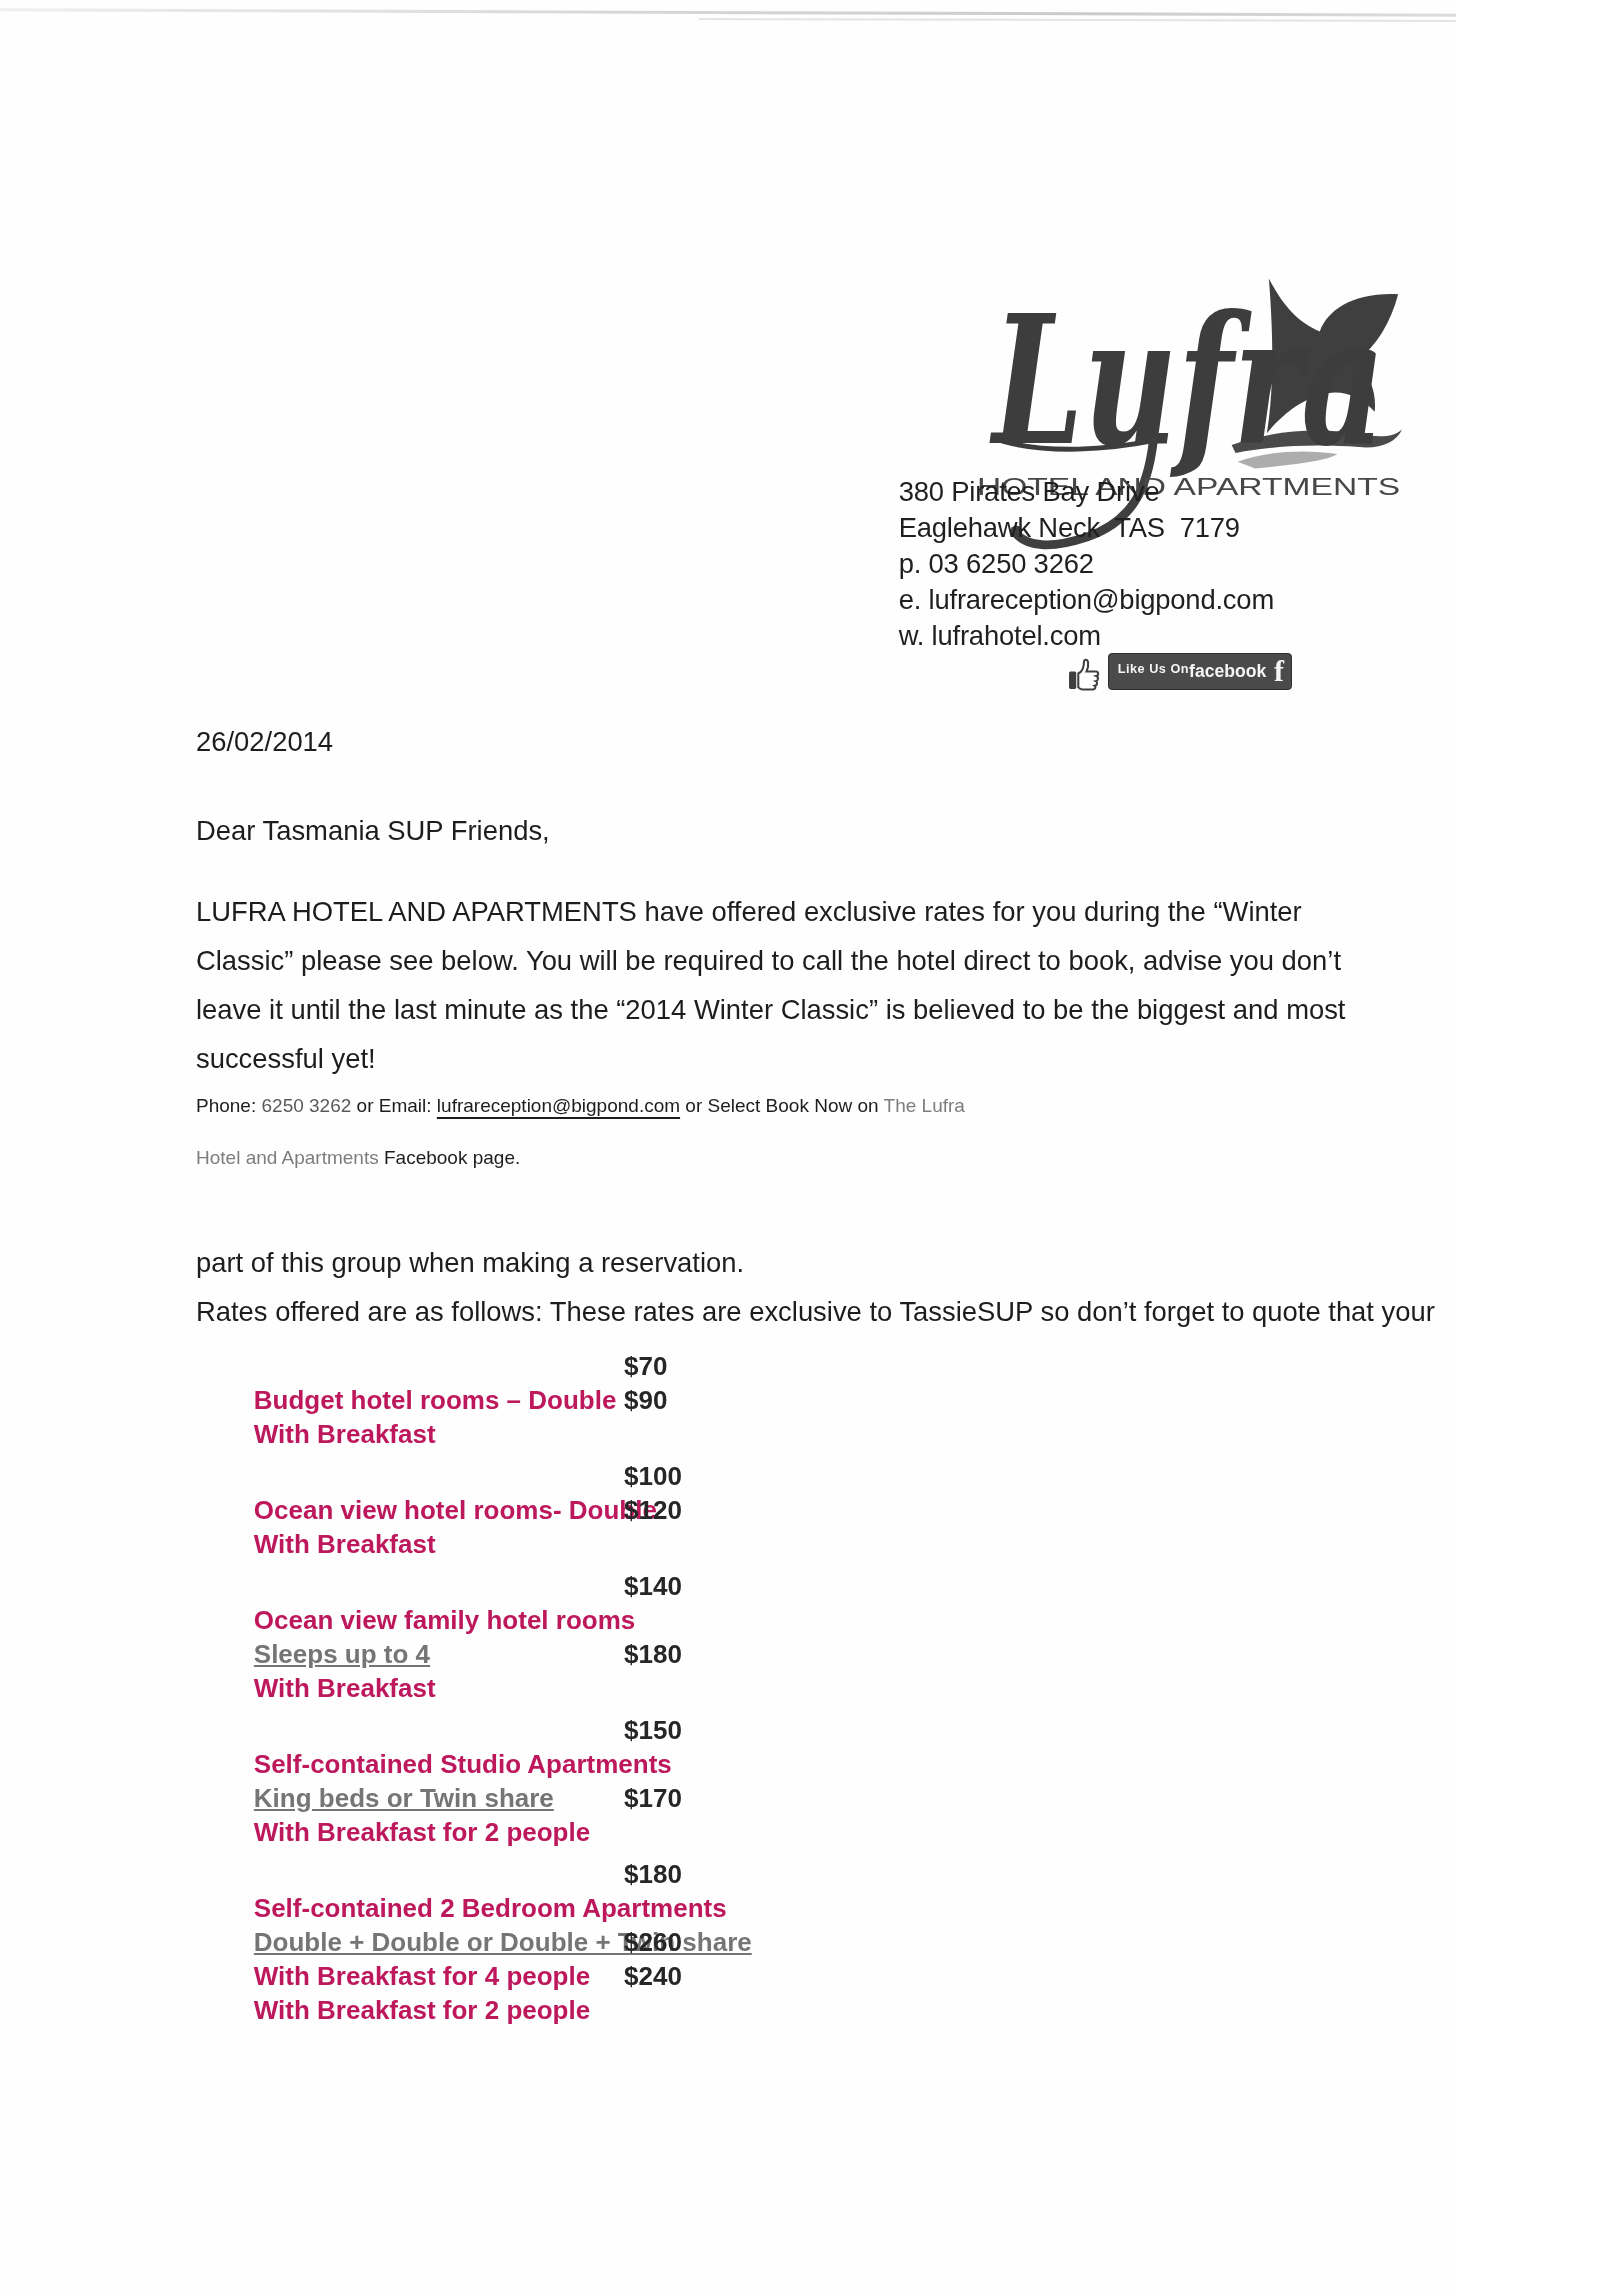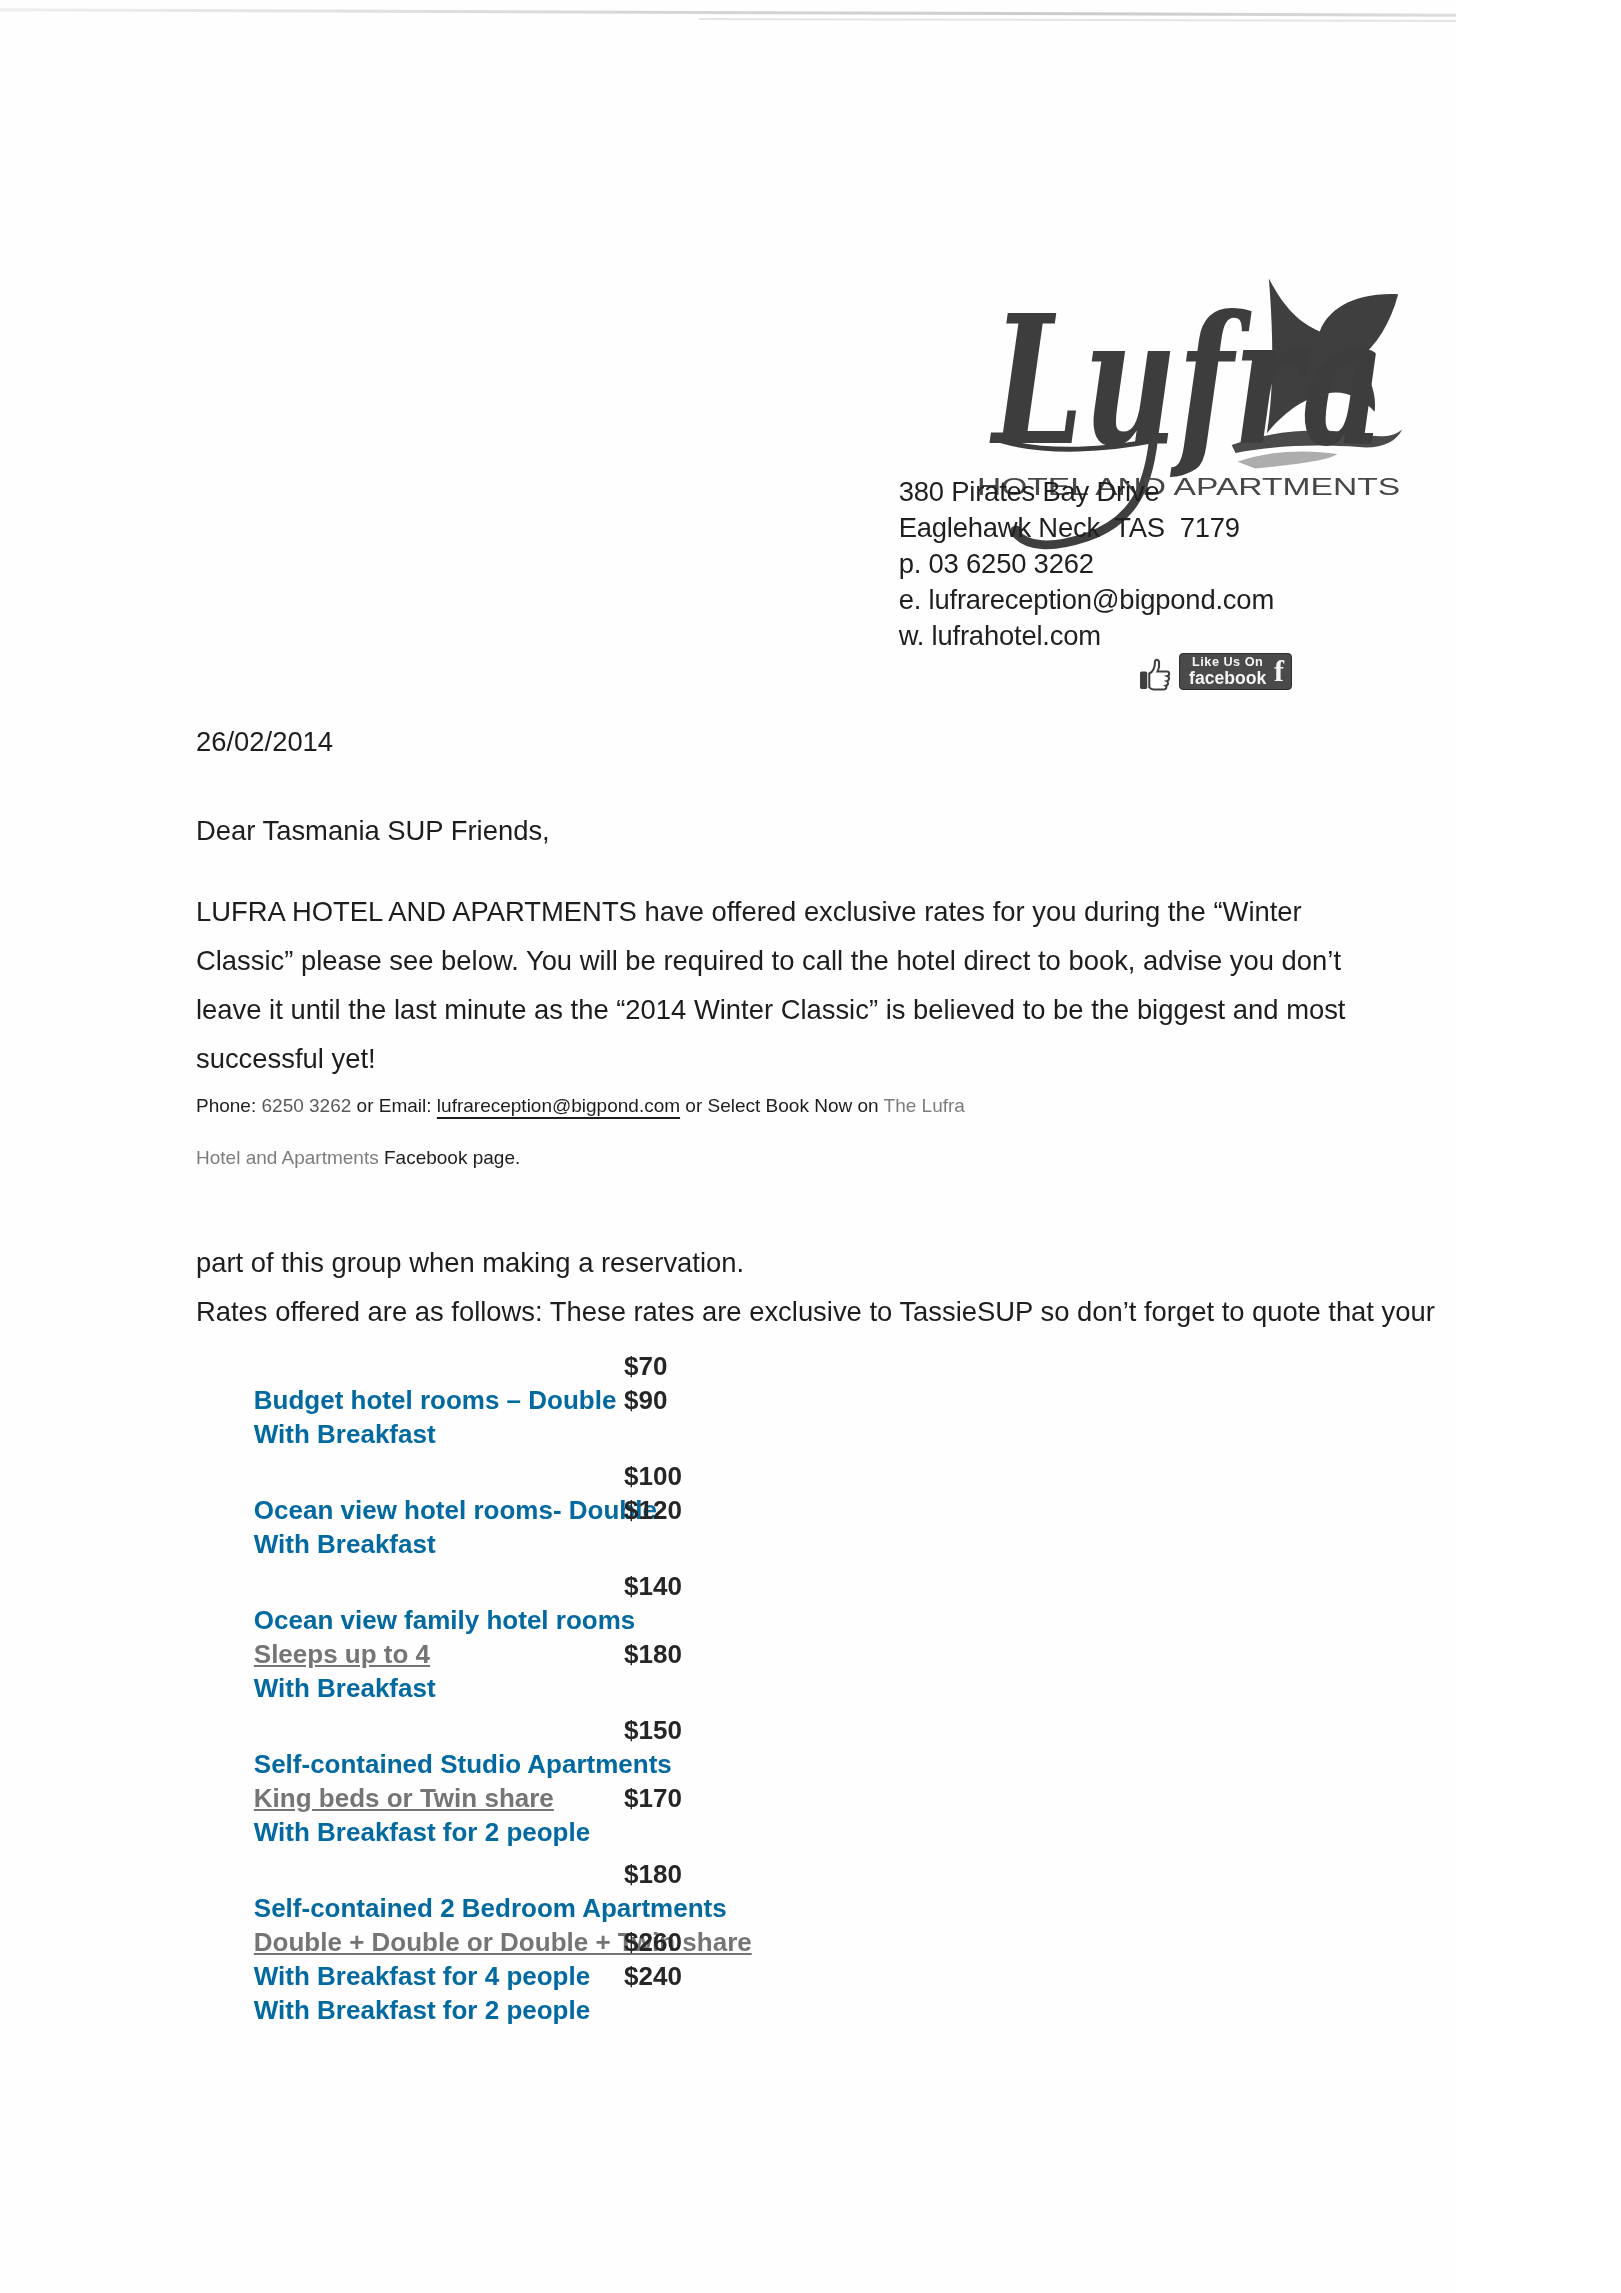--- a/index.html
+++ b/index.html
@@ -36,42 +36,42 @@
     position:absolute; top:653px; right:164px;
     display:flex; align-items:center; gap:4.9px;
   }
   .thumb-wrap { width:35px; height:35px; position:relative; top:2.9px; }
   .fb-box {
     display:flex; align-items:center;
     background:#4a4a4a; border:1px solid #2e2e2e; border-radius:3.9px;
     height:37px; padding:0 6.9px 0 8.8px; box-sizing:border-box;
     color:#f5f5f5;
   }
-  .fb-text { display:flex; flex-direction:column; justify-content:center; margin-right:7.8px;text-align:center; }
+  .fb-text { display:flex; flex-direction:row; justify-content:center; margin-right:7.8px; }
   .fb-line1 { font-size:12.7px; font-weight:bold; line-height:13.7px; letter-spacing:0.5px; }
   .fb-line2 { font-size:17.6px; font-weight:bold; line-height:16.7px; }
   .fb-f { font-size:30px; font-weight:bold; font-family:"Liberation Serif","DejaVu Serif",serif; line-height:30px; position:relative; top:-1px; }
 
   
   .abs { position:absolute; left:196px; }
   .date-block  { top:726px; font-size:27.4px; }
   .salutation  { top:815px; font-size:27.4px; }
   .para1 { top:887px;  font-size:27.4px; line-height:49px; }
   .para2 { top:1080px; font-size:19px; line-height:52px; }
   .para3 { top:1238px; font-size:27.4px; line-height:49px; }
   .line { white-space:pre; }
   .seg-gray { color:#7d7d7d; }
   .seg-mid  { color:#5a5a5a; }
   .seg-underline { text-decoration:underline; text-underline-offset:4.9px; text-decoration-thickness:2px; }
 
   
   .rates { top:1349px; font-size:26px; width:882px; }
   .rate-group { margin-bottom:42px; }
   .rate-row { position:relative; height:34px; line-height:34px; white-space:pre; }
-  .rate-label { font-weight:bold; color:#0369a1; }
+  .rate-label { font-weight:bold; color:#be185d; }
   .rate-label.sub { color:#757575;text-decoration:underline; }
   .rate-price { position:absolute; left:428px; top:0; font-weight:bold; color:#262626; }
 </style>
 </head>
 <body>
 
 <div class="page">
 
   <div class="scan-line-1"></div>
   <div class="scan-line-2"></div>

